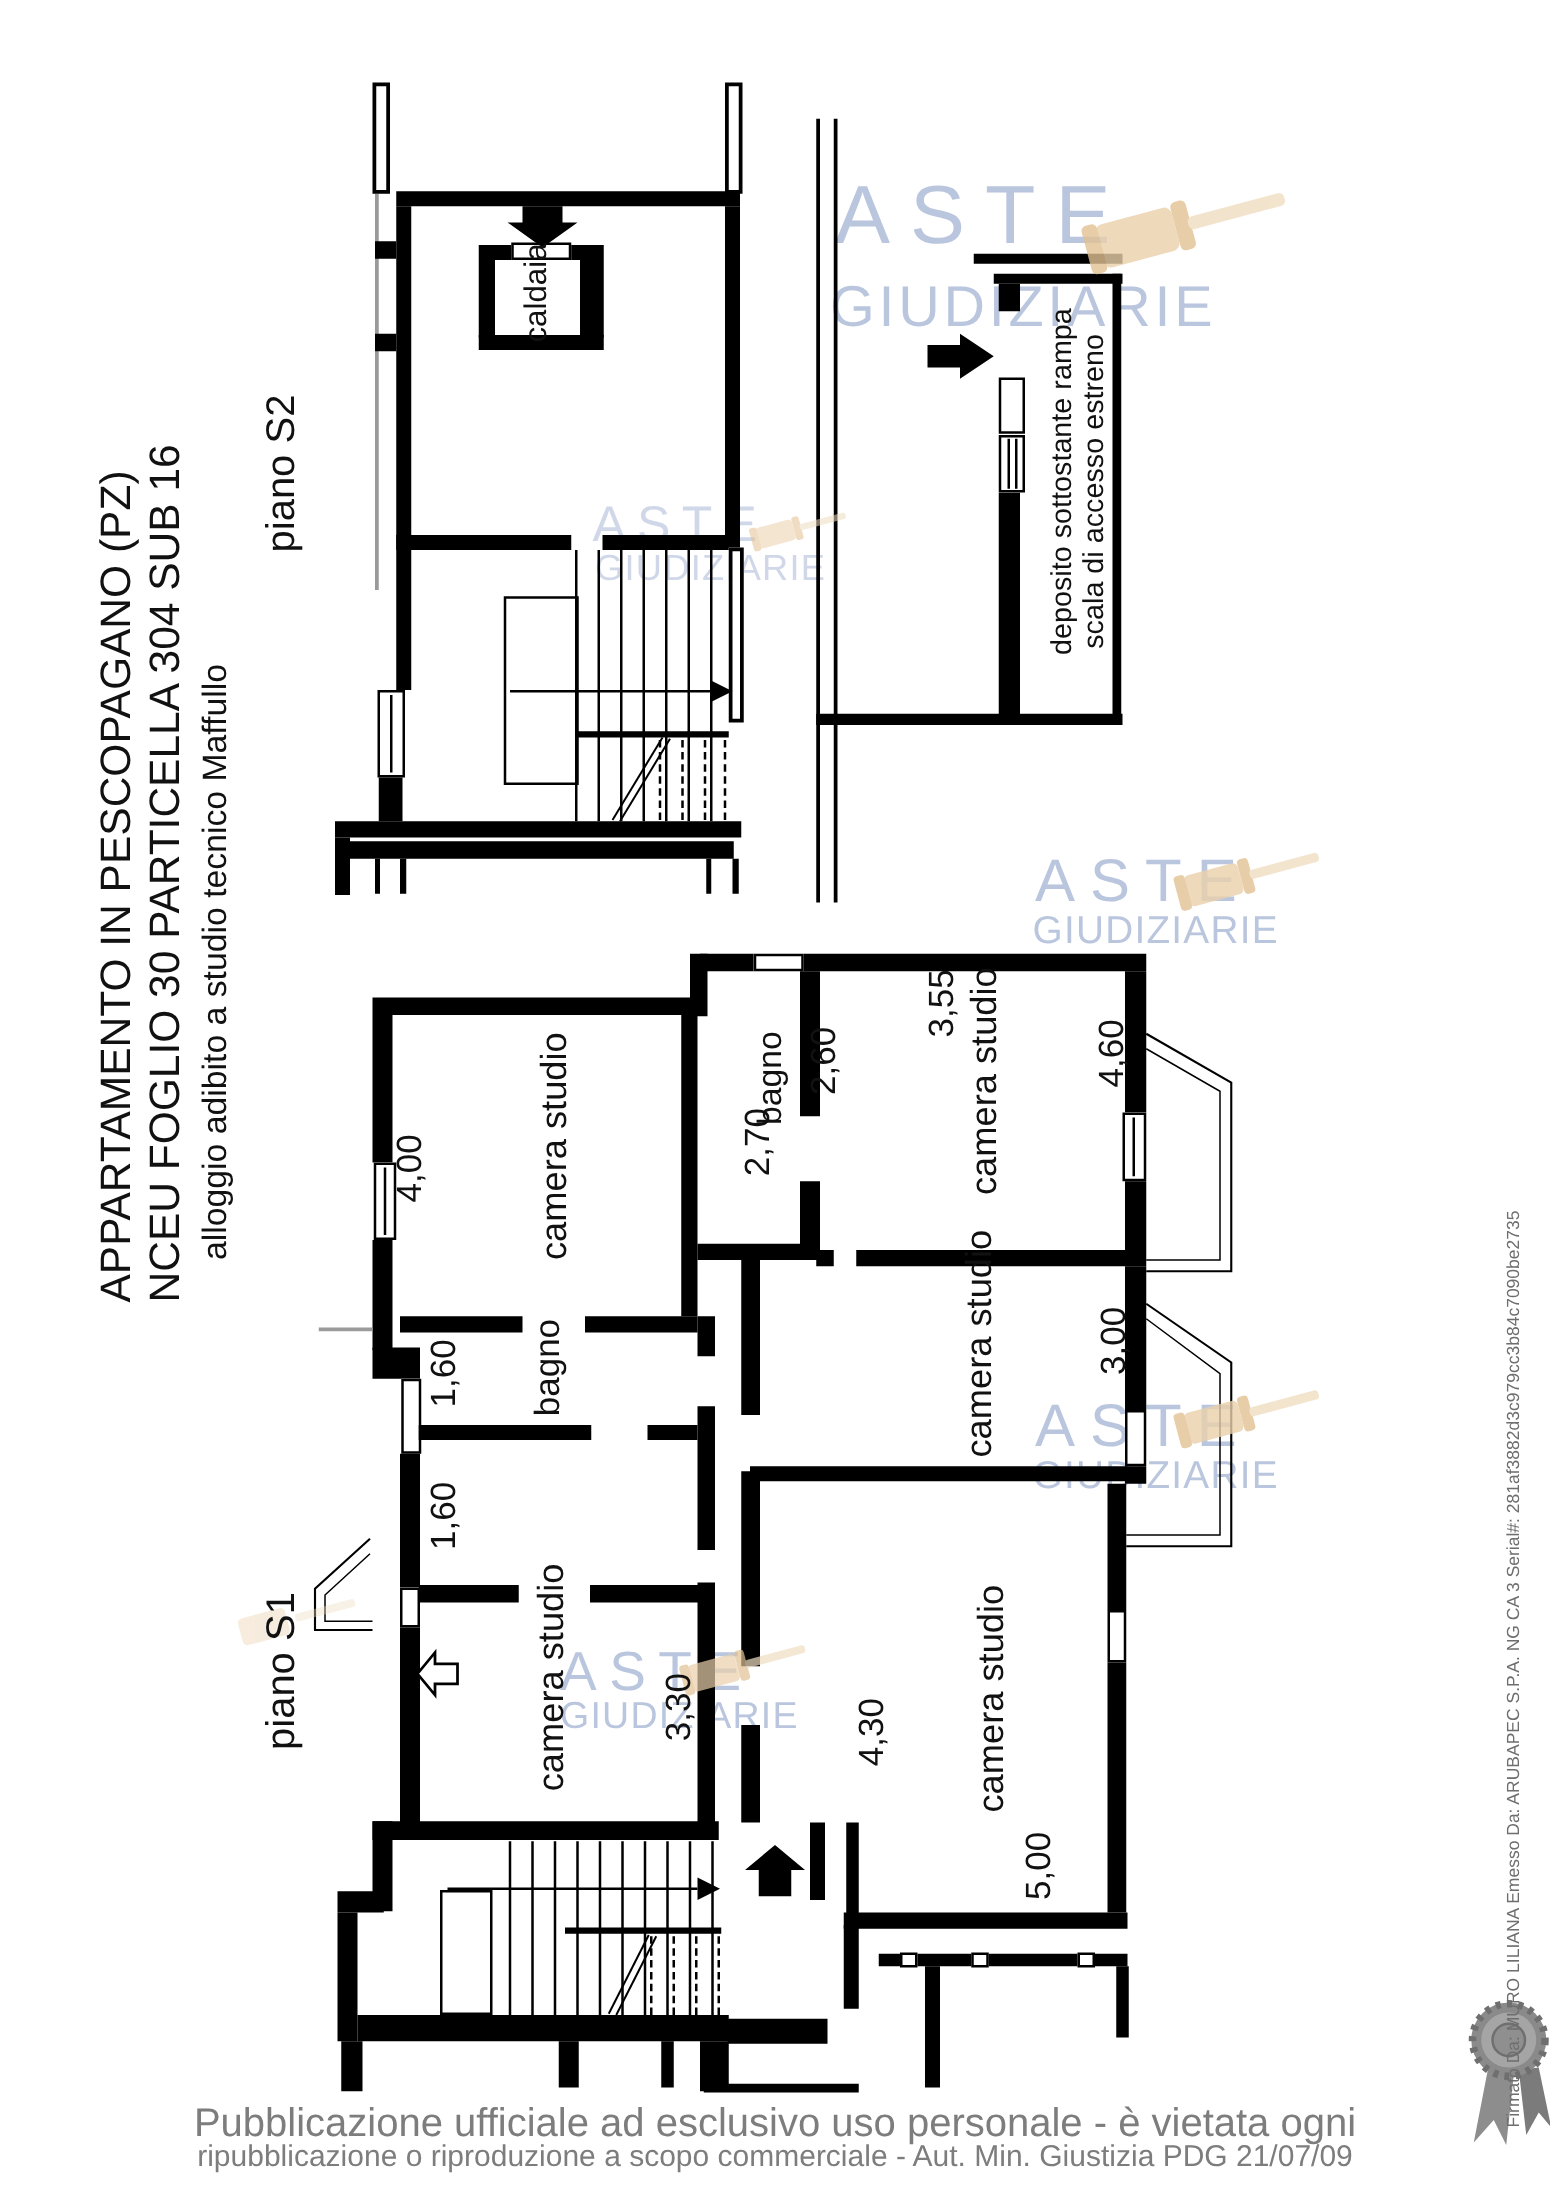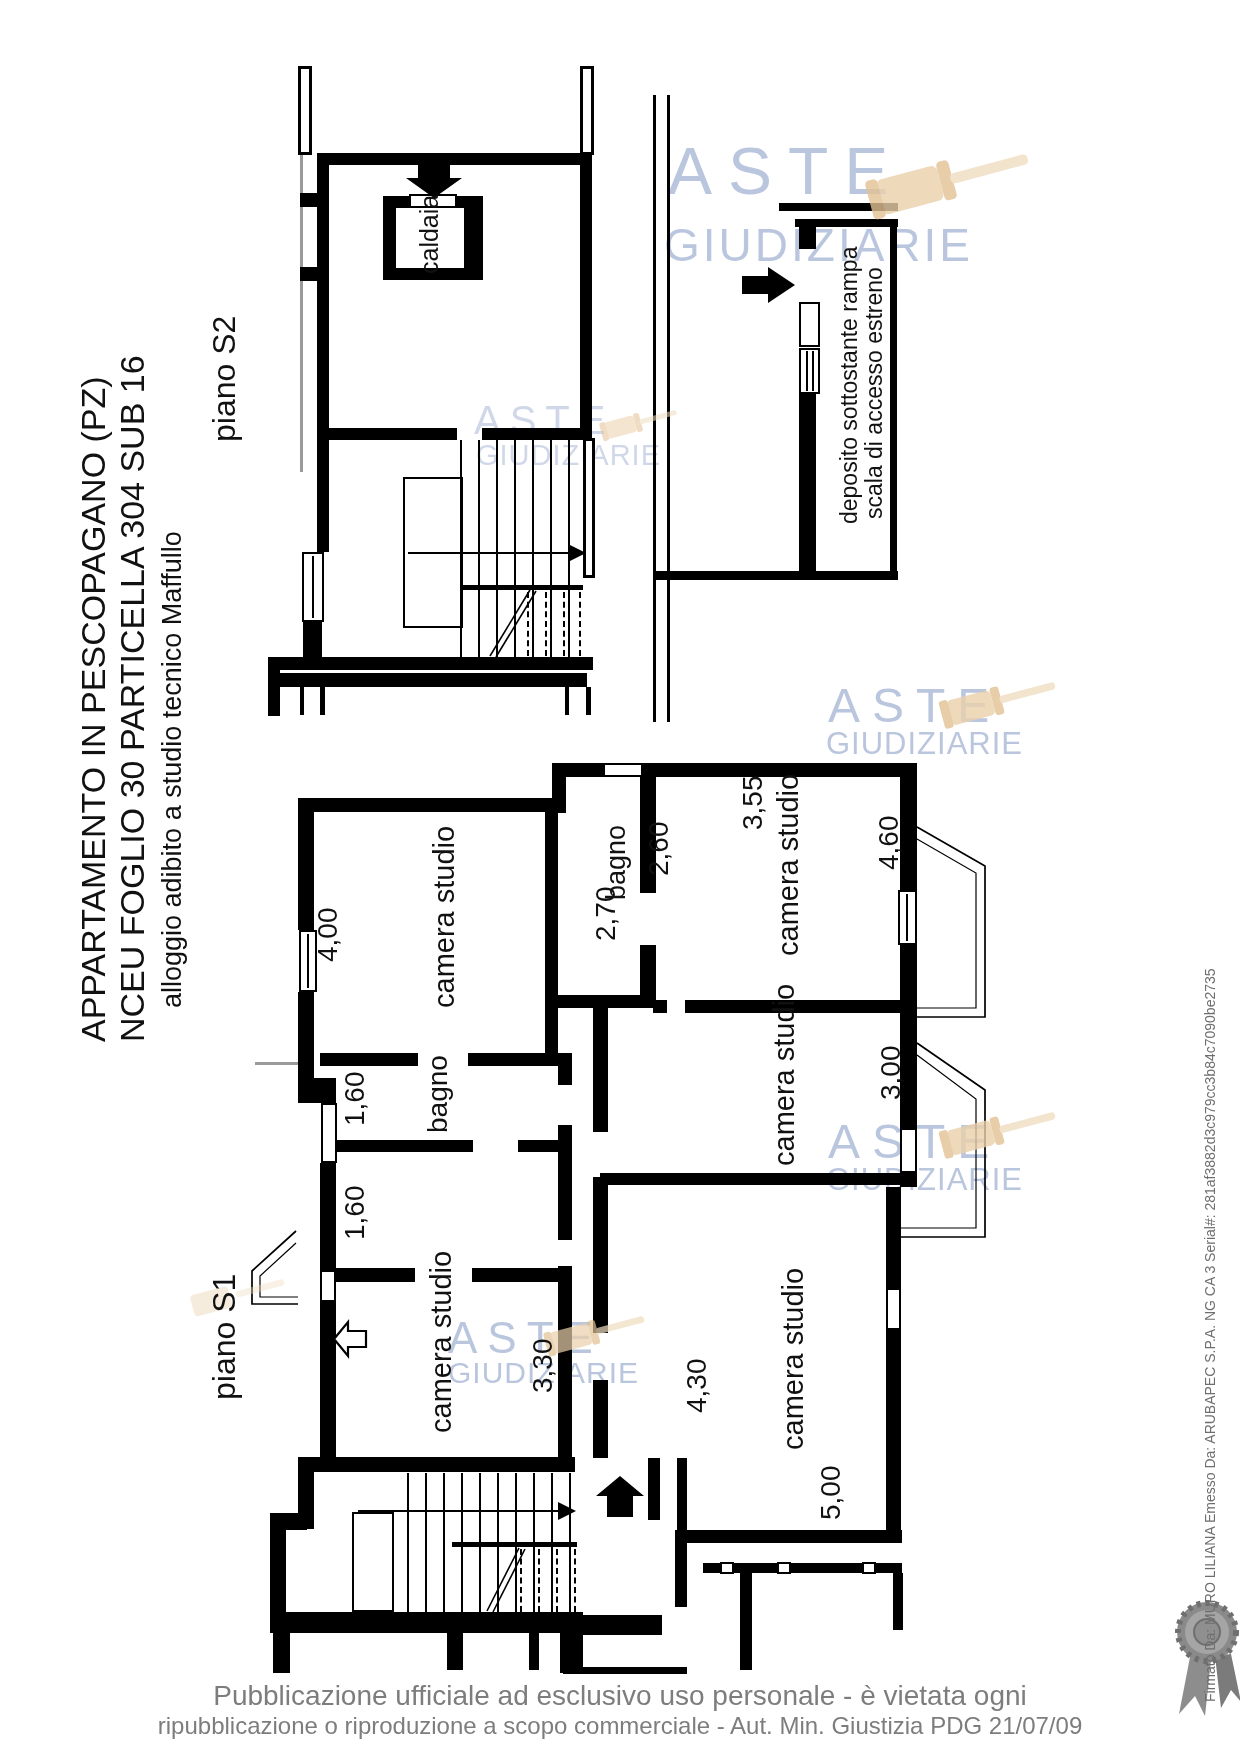--- a/index.html
+++ b/index.html
@@ -274,17 +274,17 @@
   <div class="vt" style="left:903px;top:842px;font-size:28px;">4,60</div>
   <div class="vt" style="left:799px;top:1137px;font-size:29px;">camera studio</div>
   <div class="vt" style="left:905px;top:1072px;font-size:28px;">3,00</div>
   <div class="vt" style="left:711px;top:1385px;font-size:28px;">4,30</div>
   <div class="vt" style="left:808px;top:1421px;font-size:29px;">camera studio</div>
   <div class="vt" style="left:845px;top:1492px;font-size:28px;">5,00</div>
 
   <div class="vt" style="left:1217px;top:1688px;font-size:14px;color:#6e6e6e;">Firmato Da: MURO LILIANA Emesso Da: ARUBAPEC S.P.A. NG CA 3 Serial#: 281af3882d3c979cc3b84c7090be2735</div>
 
 
-  <div class="footer-line" style="top:1680px;font-size:28px;">Pubblicazione ufficiale ad esclusivo uso personale - è vietata ogni</div>
+  <div class="footer-line" style="top:1680px;font-size:32px;">Pubblicazione ufficiale ad esclusivo uso personale - è vietata ogni</div>
   <div class="footer-line" style="top:1712px;font-size:24px;">ripubblicazione o riproduzione a scopo commerciale - Aut. Min. Giustizia PDG 21/07/09</div>
   <div class="footer-line" style="top:1742px;font-size:22px;">-</div>
 
 </div>
 
 </body></html>

